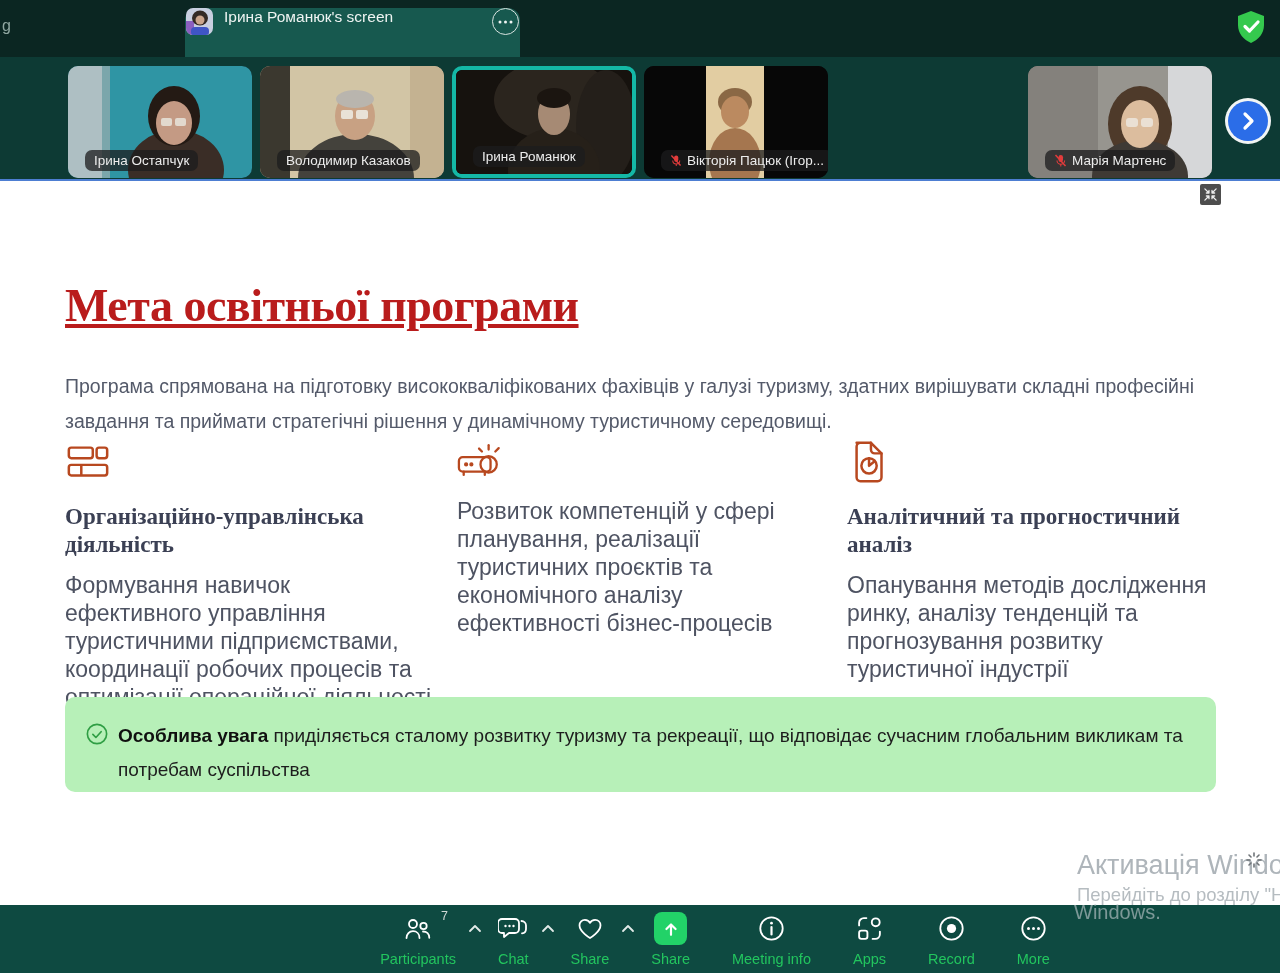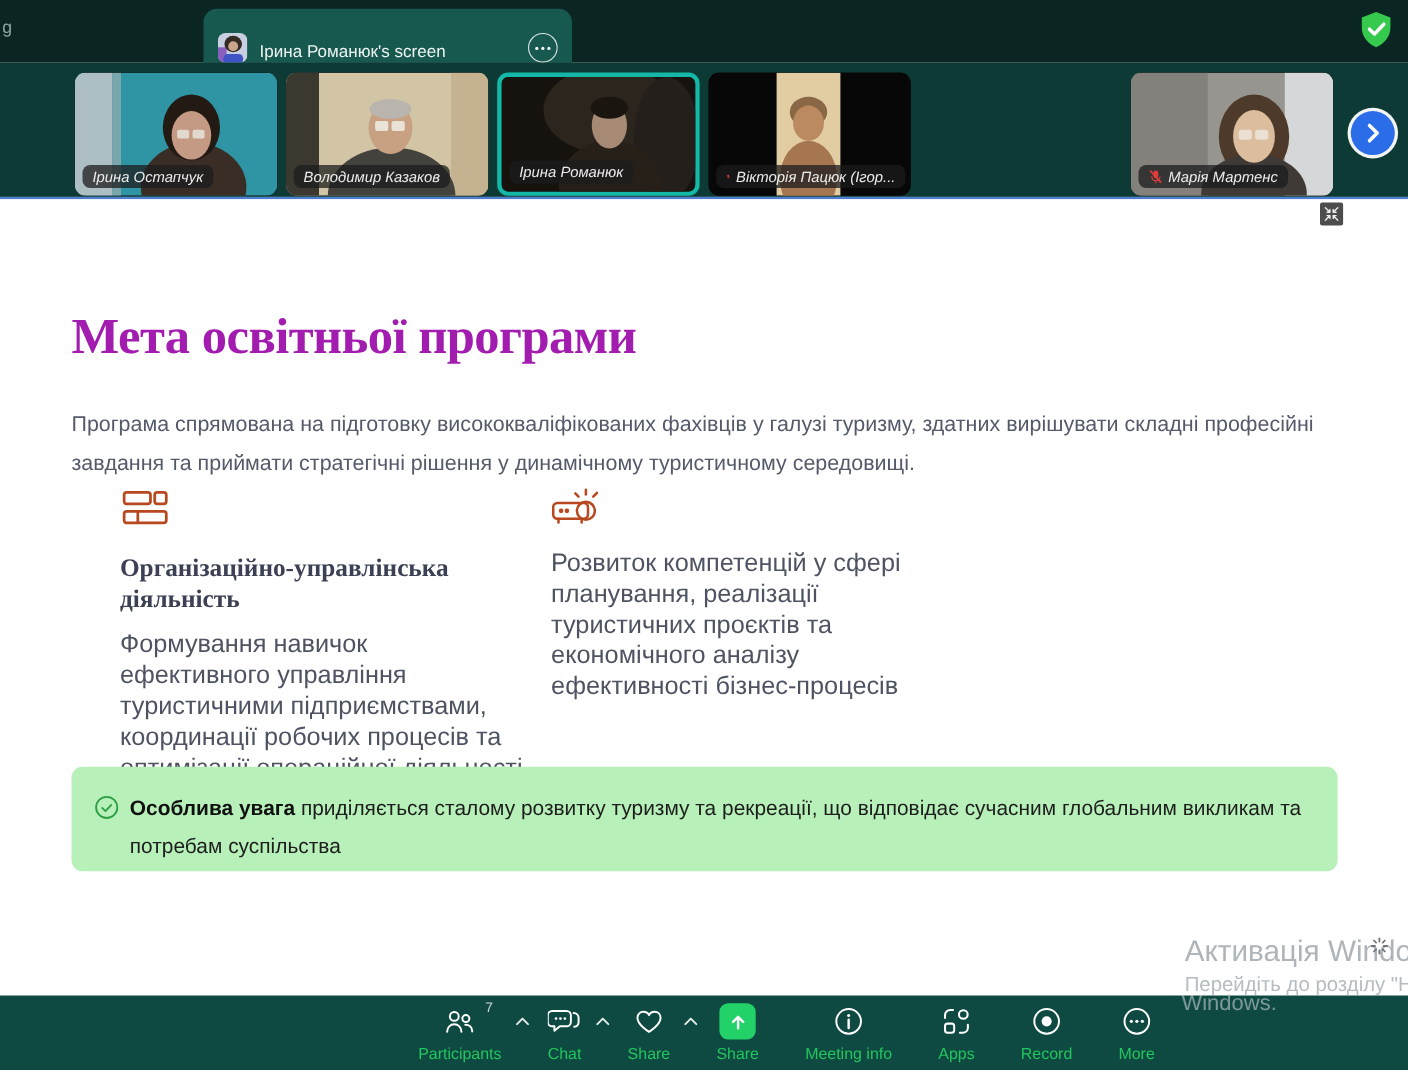--- a/index.html
+++ b/index.html
@@ -4,49 +4,49 @@
 <style>
   * { margin:0; padding:0; box-sizing:border-box; }
   html,body { width:1280px; height:973px; overflow:hidden; background:#fff;
     font-family:"Liberation Sans", sans-serif; }
   .screen { position:relative; width:1280px; height:973px; overflow:hidden; background:#fff; }
 
   
   .topbar { position:absolute; left:0; top:0; width:1280px; height:57px; background:#0b2622; }
   .partial-text { position:absolute; left:2px; top:17px; color:#8fa6a0; font-size:16px; }
   .tab { position:absolute; left:185px; top:8px; width:335px; height:49px; background:#17594f;
-    border-radius:12px 12px 0 0; display:flex; align-items:flex-end; padding:0 13px; gap:11px; cursor:pointer; }
+    border-radius:12px 12px 0 0; display:flex; align-items:flex-start; padding:0 1px; gap:11px; cursor:pointer; }
   .tab-avatar { width:27px; height:27px; border-radius:7px; overflow:hidden; flex:0 0 auto; display:block; }
   .tab-title { color:#eef4f2; font-size:15.5px; white-space:nowrap; }
   .tab-menu { margin-left:auto; width:27px; height:27px; border-radius:50%; border:1.6px solid #d9e4e1;
     background:transparent; display:flex; align-items:center; justify-content:center; cursor:pointer; }
   .shield { position:absolute; right:13px; top:10px; width:32px; height:34px; }
 
   
   .filmstrip { position:absolute; left:0; top:57px; width:1280px; height:122px; background:#0d3a34; }
   .strip-edge { position:absolute; left:0; top:179px; width:1280px; height:2px; background:#4d7ed2; z-index:6; }
   .thumb { position:absolute; top:9px; width:184px; height:112px; border-radius:10px; overflow:hidden;
     background:#101010; cursor:pointer; }
   .thumb.active { border:4px solid #14b8a6; }
   .thumb svg.vid { position:absolute; inset:0; }
-  .badge { position:absolute; left:7px; bottom:7px; display:inline-flex; align-items:center; gap:5px;
+  .badge { position:absolute; left:17px; bottom:7px; display:inline-flex; align-items:center; gap:5px;
     background:rgba(28,28,30,.75); color:#ececec; font-size:13.5px; padding:3px 9px; border-radius:7px;
-    white-space:nowrap; max-width:172px; overflow:hidden;font-style:italic; }
+    white-space:nowrap; max-width:172px; overflow:hidden; }
   .next-btn { position:absolute; left:1228px; top:44px; width:40px; height:40px; border-radius:50%;
     background:#2b6de8; border:none; box-shadow:0 0 0 3px rgba(255,255,255,.95); cursor:pointer;
     display:flex; align-items:center; justify-content:center; }
 
   
   .content { position:absolute; left:0; top:181px; width:1280px; height:724px; background:#ffffff; z-index:2; }
   .exit-fs { position:absolute; left:1200px; top:3px; width:21px; height:21px; background:#4d4d4d;
     border:none; border-radius:2px; display:flex; align-items:center; justify-content:center; cursor:pointer; }
   .slide-title { position:absolute; left:65px; top:98px; font-family:"Liberation Serif", serif;
-    font-weight:700; font-size:46px; letter-spacing:-.5px; color:#a21caf; }
+    font-weight:700; font-size:46px; letter-spacing:-.5px; color:#b91c1c;text-decoration:underline; }
   .intro { position:absolute; left:65px; top:188px; width:1150px; font-size:19.5px; line-height:35px; color:#545a6a; }
-  .col { position:absolute; top:258px; width:368px;margin-left:44px; }
+  .col { position:absolute; top:258px; width:368px; }
   .col.c1 { left:65px; } .col.c2 { left:457px; } .col.c3 { left:847px; }
   .col-icon { display:block; width:46px; height:46px; }
   .col h2 { font-family:"Liberation Serif", serif; font-weight:700; font-size:23px; line-height:28px;
     color:#3b4054; margin-top:18px; max-width:340px; }
   .col p { margin-top:12px; font-size:23px; line-height:28px; color:#4e5362; max-width:368px; }
   .note { position:absolute; left:65px; top:516px; width:1151px; height:95px; background:#b7f0b8;
     border-radius:10px; padding:22px 20px 0 53px; }
   .note-check { position:absolute; left:21px; top:26px; width:22px; height:22px; }
   .note p { font-size:19px; line-height:34px; color:#1d1d1d; }
   .note b { color:#101010; }
@@ -239,20 +239,32 @@
             <line x1="7" y1="34" x2="7" y2="37.5"></line>
             <line x1="29" y1="34" x2="29" y2="37.5"></line>
             <line x1="33" y1="11" x2="33" y2="6.5"></line>
             <line x1="40" y1="13" x2="43.5" y2="9.5"></line>
             <line x1="26" y1="13" x2="23" y2="10"></line>
           </g>
         </svg>
       <p>Розвиток компетенцій у сфері планування, реалізації туристичних проєктів та економічного аналізу ефективності бізнес-процесів</p>
     </div>
 
+    <div class="col c3">
+      <svg class="col-icon" viewBox="0 0 48 48">
+          <g stroke="#b8481f" stroke-width="2.6" fill="none" stroke-linecap="round" stroke-linejoin="round">
+            <path d="M12 4 h15 l11 11 v25 a4 4 0 0 1 -4 4 H16 a4 4 0 0 1 -4 -4 V8 a4 4 0 0 1 4 -4 z" transform="translate(-2,0)"></path>
+            <path d="M25 4 v7 a4 4 0 0 0 4 4 h7"></path>
+            <circle cx="23" cy="28" r="8"></circle>
+            <path d="M23 28 V20 M23 28 L28.5 23.5"></path>
+          </g>
+        </svg>
+      <h2>Аналітичний та прогностичний аналіз</h2>
+      <p>Опанування методів дослідження ринку, аналізу тенденцій та прогнозування розвитку туристичної індустрії</p>
+    </div>
 
     <div class="note">
       <svg class="note-check" viewBox="0 0 24 24">
           <circle cx="12" cy="12" r="10.5" stroke="#2f9e44" stroke-width="1.8" fill="none"></circle>
           <path d="M7.5 12.5 L10.8 15.8 L16.5 9.5" stroke="#2f9e44" stroke-width="1.8" fill="none" stroke-linecap="round" stroke-linejoin="round"></path>
         </svg>
       <p><b>Особлива увага</b><span> приділяється сталому розвитку туризму та рекреації, що відповідає сучасним глобальним викликам та потребам суспільства</span></p>
     </div>
   </div>
 

